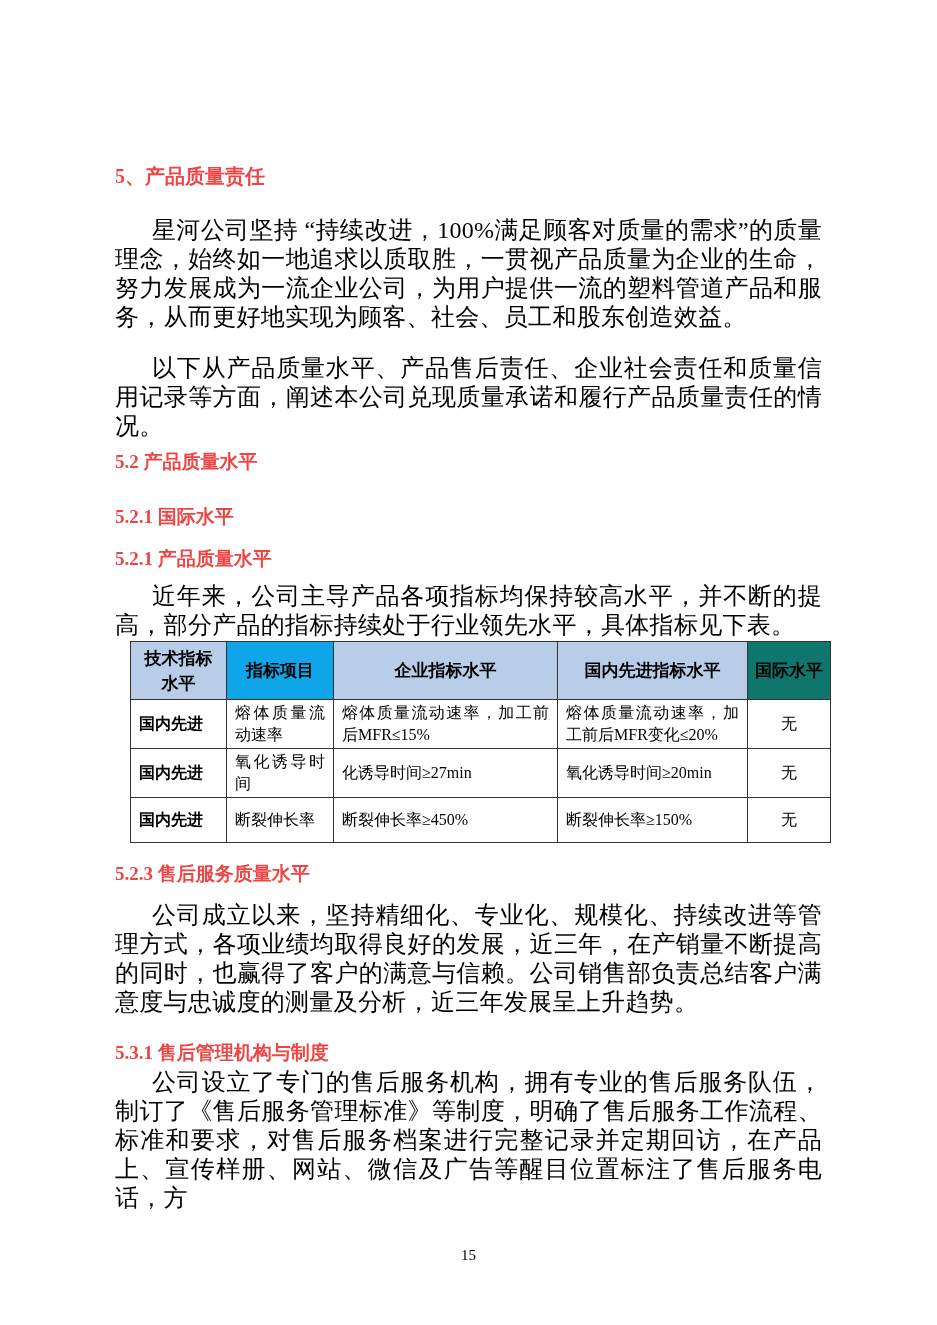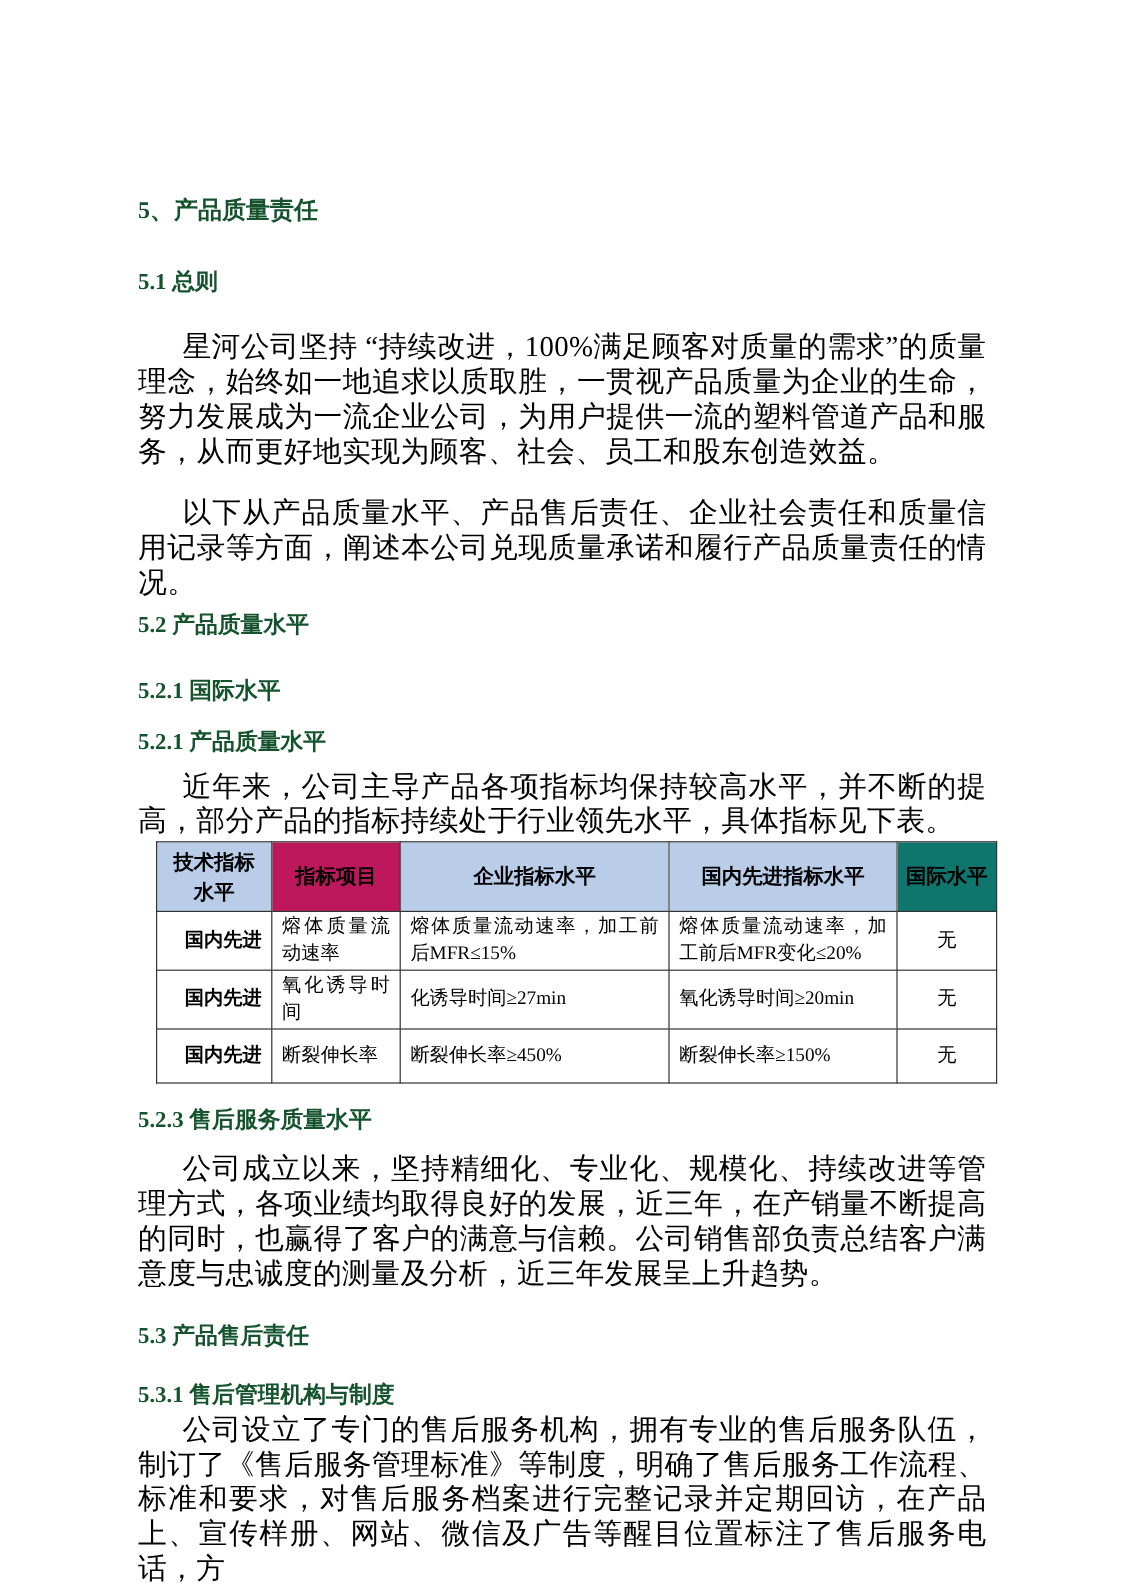--- a/index.html
+++ b/index.html
@@ -14,21 +14,21 @@
   .page {
     position: relative;
     width: 937px;
     height: 1325px;
     box-sizing: border-box;
     padding: 163px 115px 0 115px;
   }
   h1, h2, h3 {
     margin: 0;
     font-weight: bold;
-    color: #14532d;
+    color: #ef4444;
     font-family: "Liberation Serif", "DejaVu Serif", serif;
   }
   h1 { font-size: 20px; line-height: 26px; }
   h2 { font-size: 19px; line-height: 26px; }
   h3 { font-size: 19px; line-height: 26px; }
   p {
     margin: 0;
     font-size: 24px;
     line-height: 29px;
     text-align: justify;
@@ -76,21 +76,21 @@
   table.quality td {
     height: 45px;
     font-size: 16px;
     line-height: 22px;
     padding: 2px 8px;
   }
   td.c1 {
     font-family: "Liberation Sans", "DejaVu Sans", sans-serif;
     font-weight: bold;
     font-size: 17px;
-    text-align: right;
+    text-align: left;
   }
   td.c2 {
     text-align: justify;
     text-justify: inter-character;
     padding: 2px 14px 2px 10px;
   }
   td.c3 {
     text-align: justify;
     text-justify: inter-character;
     padding: 2px 10px;
@@ -109,21 +109,20 @@
     line-height: 20px;
   }
 </style>
 </head>
 <body>
 
 <div class="page">
 
   <h1>5、产品质量责任</h1>
 
-  <h2 class="mt-h2-51">5.1 总则</h2>
 
   <p class="mt-p1">星河公司坚持 “持续改进，100%满足顾客对质量的需求”的质量理念，始终如一地追求以质取胜，一贯视产品质量为企业的生命，努力发展成为一流企业公司，为用户提供一流的塑料管道产品和服务，从而更好地实现为顾客、社会、员工和股东创造效益。</p>
 
   <p class="mt-p2">以下从产品质量水平、产品售后责任、企业社会责任和质量信用记录等方面，阐述本公司兑现质量承诺和履行产品质量责任的情况。</p>
 
   <h2 class="mt-h2-52">5.2 产品质量水平</h2>
 
   <h3 class="mt-h3-521a">5.2.1 国际水平</h3>
 
   <h3 class="mt-h3-521b">5.2.1 产品质量水平</h3>
@@ -134,21 +133,21 @@
     <colgroup>
       <col style="width:96px">
       <col style="width:107px">
       <col style="width:224px">
       <col style="width:190px">
       <col style="width:83px">
     </colgroup>
     <thead>
       <tr>
         <th class="hc1" style="background: rgb(185, 205, 233);">技术指标水平</th>
-        <th style="background: #be185d;">指标项目</th>
+        <th style="background: #0ea5e9;">指标项目</th>
         <th style="background: rgb(185, 205, 233);">企业指标水平</th>
         <th style="background: rgb(185, 205, 233);">国内先进指标水平</th>
         <th class="hc5" style="background: #0f766e;">国际水平</th>
       </tr>
     </thead>
     <tbody>
       <tr>
         <td class="c1">国内先进</td>
         <td class="c2">熔体质量流动速率</td>
         <td class="c3">熔体质量流动速率，加工前后MFR≤15%</td>
@@ -169,21 +168,20 @@
         <td class="c4">断裂伸长率≥150%</td>
         <td class="c5">无</td>
       </tr>
     </tbody>
   </table>
 
   <h3 class="mt-h3-523">5.2.3 售后服务质量水平</h3>
 
   <p class="mt-p4">公司成立以来，坚持精细化、专业化、规模化、持续改进等管理方式，各项业绩均取得良好的发展，近三年，在产销量不断提高的同时，也赢得了客户的满意与信赖。公司销售部负责总结客户满意度与忠诚度的测量及分析，近三年发展呈上升趋势。</p>
 
-  <h2 class="mt-h2-53">5.3 产品售后责任</h2>
 
   <h3 class="mt-h3-531">5.3.1 售后管理机构与制度</h3>
 
   <p class="mt-p5">公司设立了专门的售后服务机构，拥有专业的售后服务队伍，制订了《售后服务管理标准》等制度，明确了售后服务工作流程、标准和要求，对售后服务档案进行完整记录并定期回访，在产品上、宣传样册、网站、微信及广告等醒目位置标注了售后服务电话，方</p>
 
   <div class="page-number">15</div>
 
 </div>
 
 </body></html>

